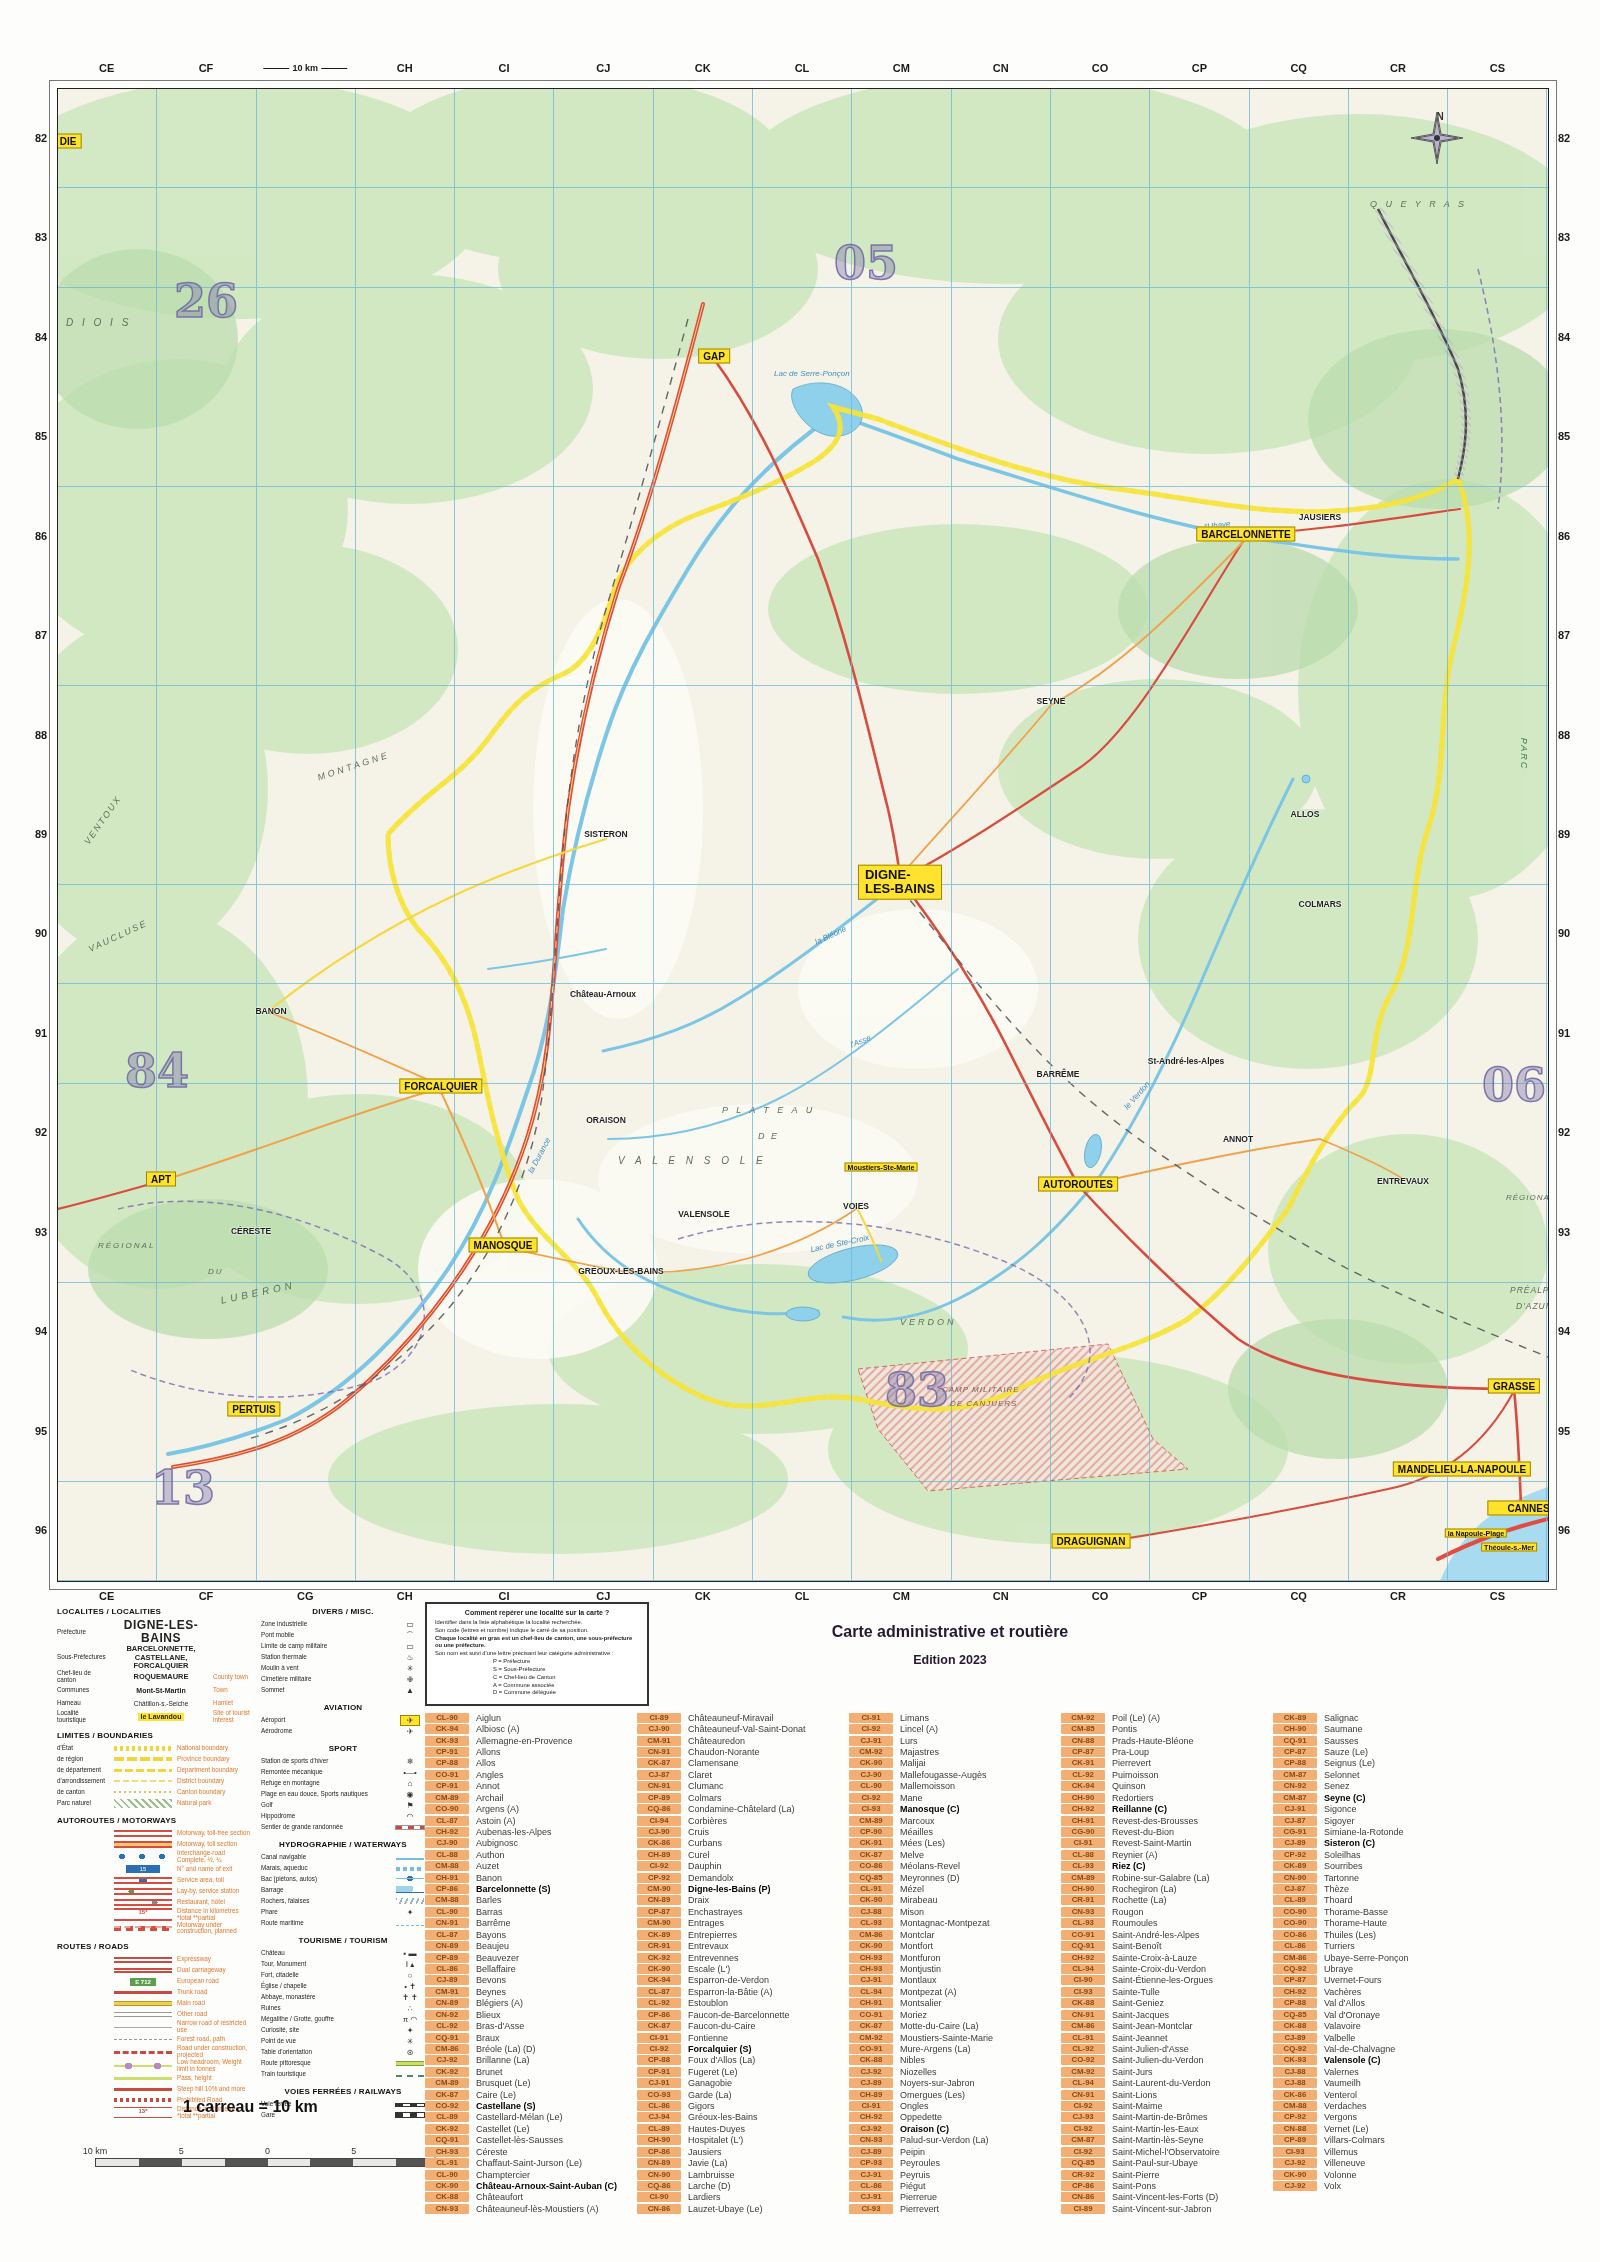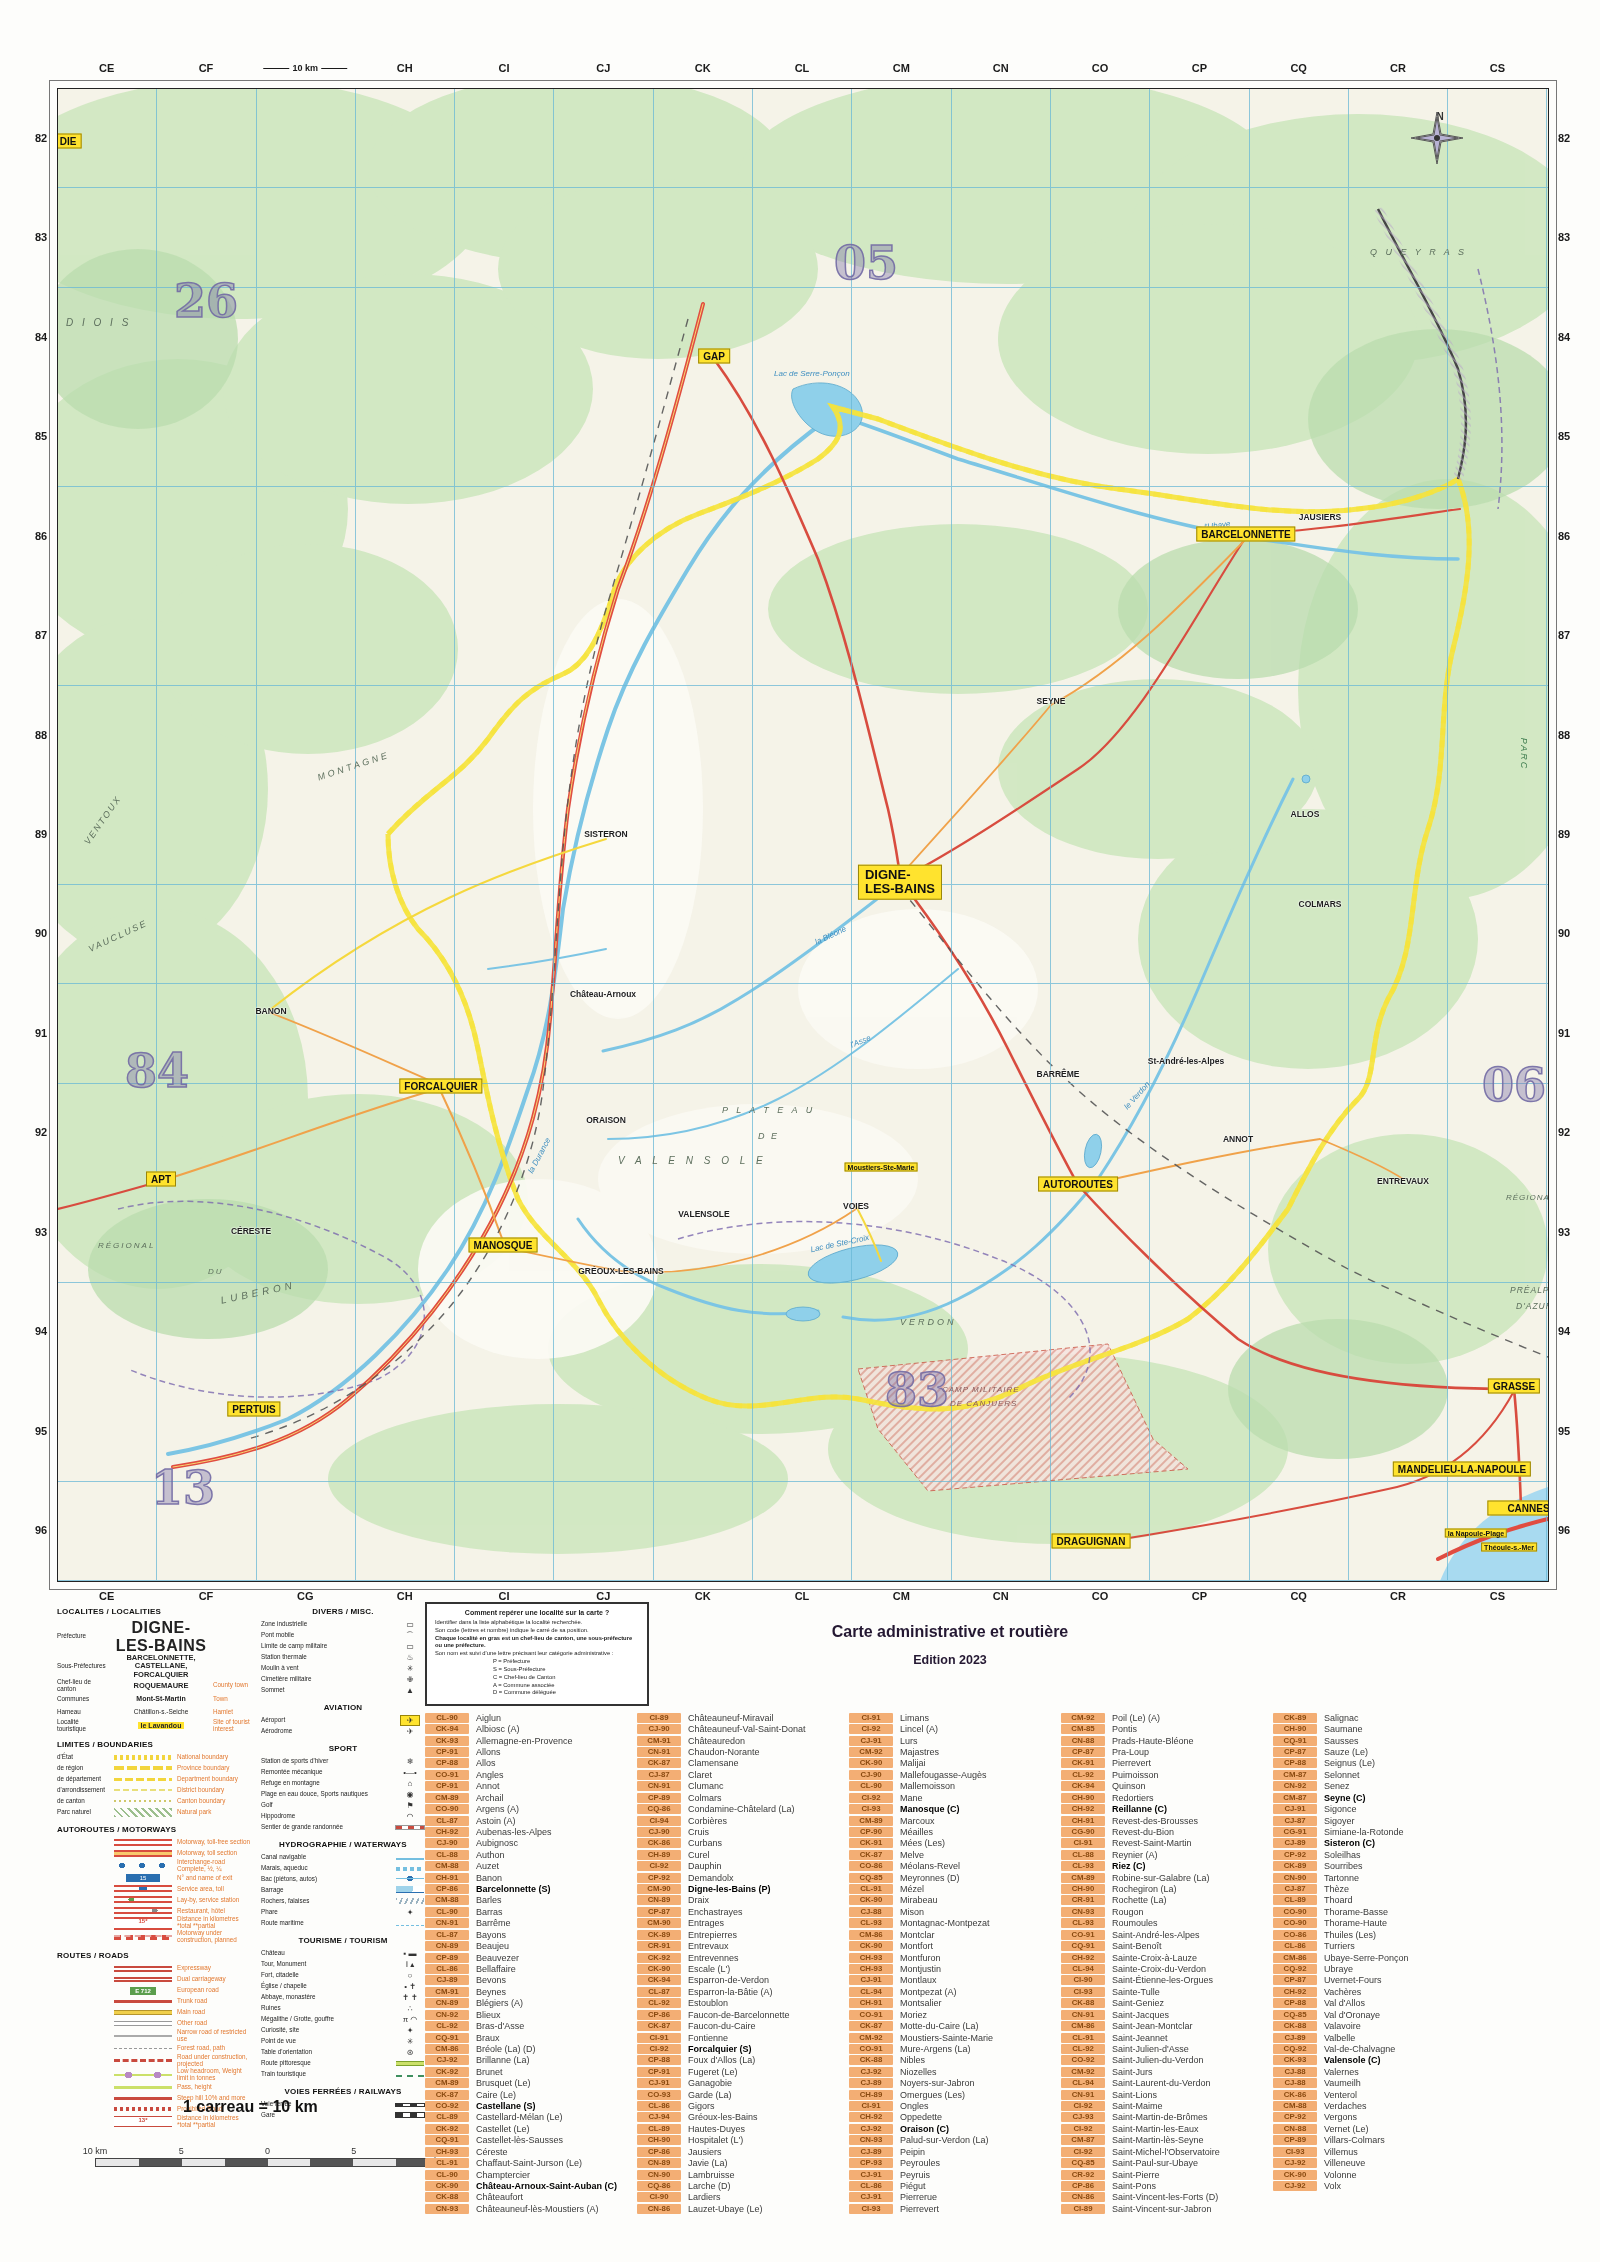--- a/index.html
+++ b/index.html
@@ -51,21 +51,21 @@
   .lrow{display:flex;align-items:center;min-height:11px;gap:4px;}
   .lfr{width:52px;color:#222;line-height:1.1;}
   .lsw{width:60px;display:flex;align-items:center;justify-content:center;flex:none;}
   .len{flex:1;color:#e2782f;line-height:1.1;}
   .lrow2{display:flex;align-items:center;min-height:11px;gap:4px;}
   .lfr2{flex:1;color:#222;line-height:1.1;}
   .lsym{width:30px;text-align:center;font-size:8px;color:#333;flex:none;}
   .lsym .chipY{background:#ffe32e;border:1px solid #99850a;padding:0 6px;font-size:8px;}
   .locrow{display:flex;align-items:center;min-height:13px;gap:4px;}
   .lsample{width:96px;text-align:center;flex:none;line-height:1.1;}
-  .s-pref{font-size:16px;font-weight:800;letter-spacing:.5px;margin-top:48px;}
+  .s-pref{font-size:12px;font-weight:800;letter-spacing:.5px;margin-top:48px;}
   .s-subpref{font-size:7.5px;font-weight:bold;}
   .s-county{font-size:7.5px;font-weight:bold;}
   .s-town{font-size:7px;font-weight:bold;}
   .s-hamlet{font-size:6.5px;}
   .s-tourist{font-size:7px;font-weight:bold;background:#ffe32e;display:inline-block;padding:0 3px;}
   
   .swb{height:4px;width:58px;}
   .sw-natl{background:repeating-linear-gradient(90deg,#f2d53c 0 3px,transparent 3px 6px);height:5px;}
   .sw-prov{background:repeating-linear-gradient(90deg,#f2d53c 0 10px,transparent 10px 13px);height:4px;}
   .sw-dept{background:repeating-linear-gradient(90deg,#f2d53c 0 8px,transparent 8px 11px);height:3px;}
@@ -273,21 +273,21 @@
         <div class="town" style="left: 193px; top: 1142px;">CÉRESTE</div>
         <div class="town" style="left: 1180px; top: 1050px;">ANNOT</div>
         <div class="town" style="left: 1262px; top: 815px;">COLMARS</div>
         <div class="town" style="left: 1247px; top: 725px;">ALLOS</div>
         <div class="town" style="left: 1108px; top: 972px; margin-left: 20px;">St-André-les-Alpes</div>
         <div class="town" style="left: 1000px; top: 985px;">BARRÊME</div>
         <div class="town" style="left: 1345px; top: 1092px;">ENTREVAUX</div>
         <div class="town" style="left: 545px; top: 905px;">Château-Arnoux</div>
         <div class="town" style="left: 1262px; top: 428px;">JAUSIERS</div>
         <div class="region" style="left: 8px; top: 228px; font-size: 10px; letter-spacing: 3px; transform: rotate(0deg);">D I O I S</div>
-        <div class="region" style="left: 1312px; top: 110px; font-size: 9px; letter-spacing: 3px; transform: rotate(0deg); margin-top: 48px;">Q U E Y R A S</div>
+        <div class="region" style="left: 1312px; top: 110px; font-size: 9px; letter-spacing: 3px; transform: rotate(0deg);">Q U E Y R A S</div>
         <div class="region" style="left: 1450px; top: 660px; font-size: 9px; letter-spacing: 2px; color: rgb(63, 125, 79); transform: rotate(90deg);">PARC</div>
         <div class="region" style="left: 16px; top: 726px; font-size: 9px; letter-spacing: 2px; transform: rotate(-55deg);">VENTOUX</div>
         <div class="region" style="left: 258px; top: 672px; font-size: 9px; letter-spacing: 3px; transform: rotate(-18deg);">MONTAGNE</div>
         <div class="region" style="left: 28px; top: 842px; font-size: 9px; letter-spacing: 2px; transform: rotate(-25deg);">VAUCLUSE</div>
         <div class="region" style="left: 40px; top: 1152px; font-size: 8px; letter-spacing: 2px; transform: rotate(0deg);">RÉGIONAL</div>
         <div class="region" style="left: 150px; top: 1178px; font-size: 8px; letter-spacing: 2px; transform: rotate(0deg);">DU</div>
         <div class="region" style="left: 162px; top: 1198px; font-size: 10px; letter-spacing: 4px; transform: rotate(-12deg);">LUBERON</div>
         <div class="region" style="left: 664px; top: 1016px; font-size: 9px; letter-spacing: 3px; transform: rotate(0deg);">P L A T E A U</div>
         <div class="region" style="left: 700px; top: 1042px; font-size: 9px; letter-spacing: 2px; transform: rotate(0deg);">D E</div>
         <div class="region" style="left: 560px; top: 1066px; font-size: 10px; letter-spacing: 4px; transform: rotate(0deg);">V A L E N S O L E</div>

